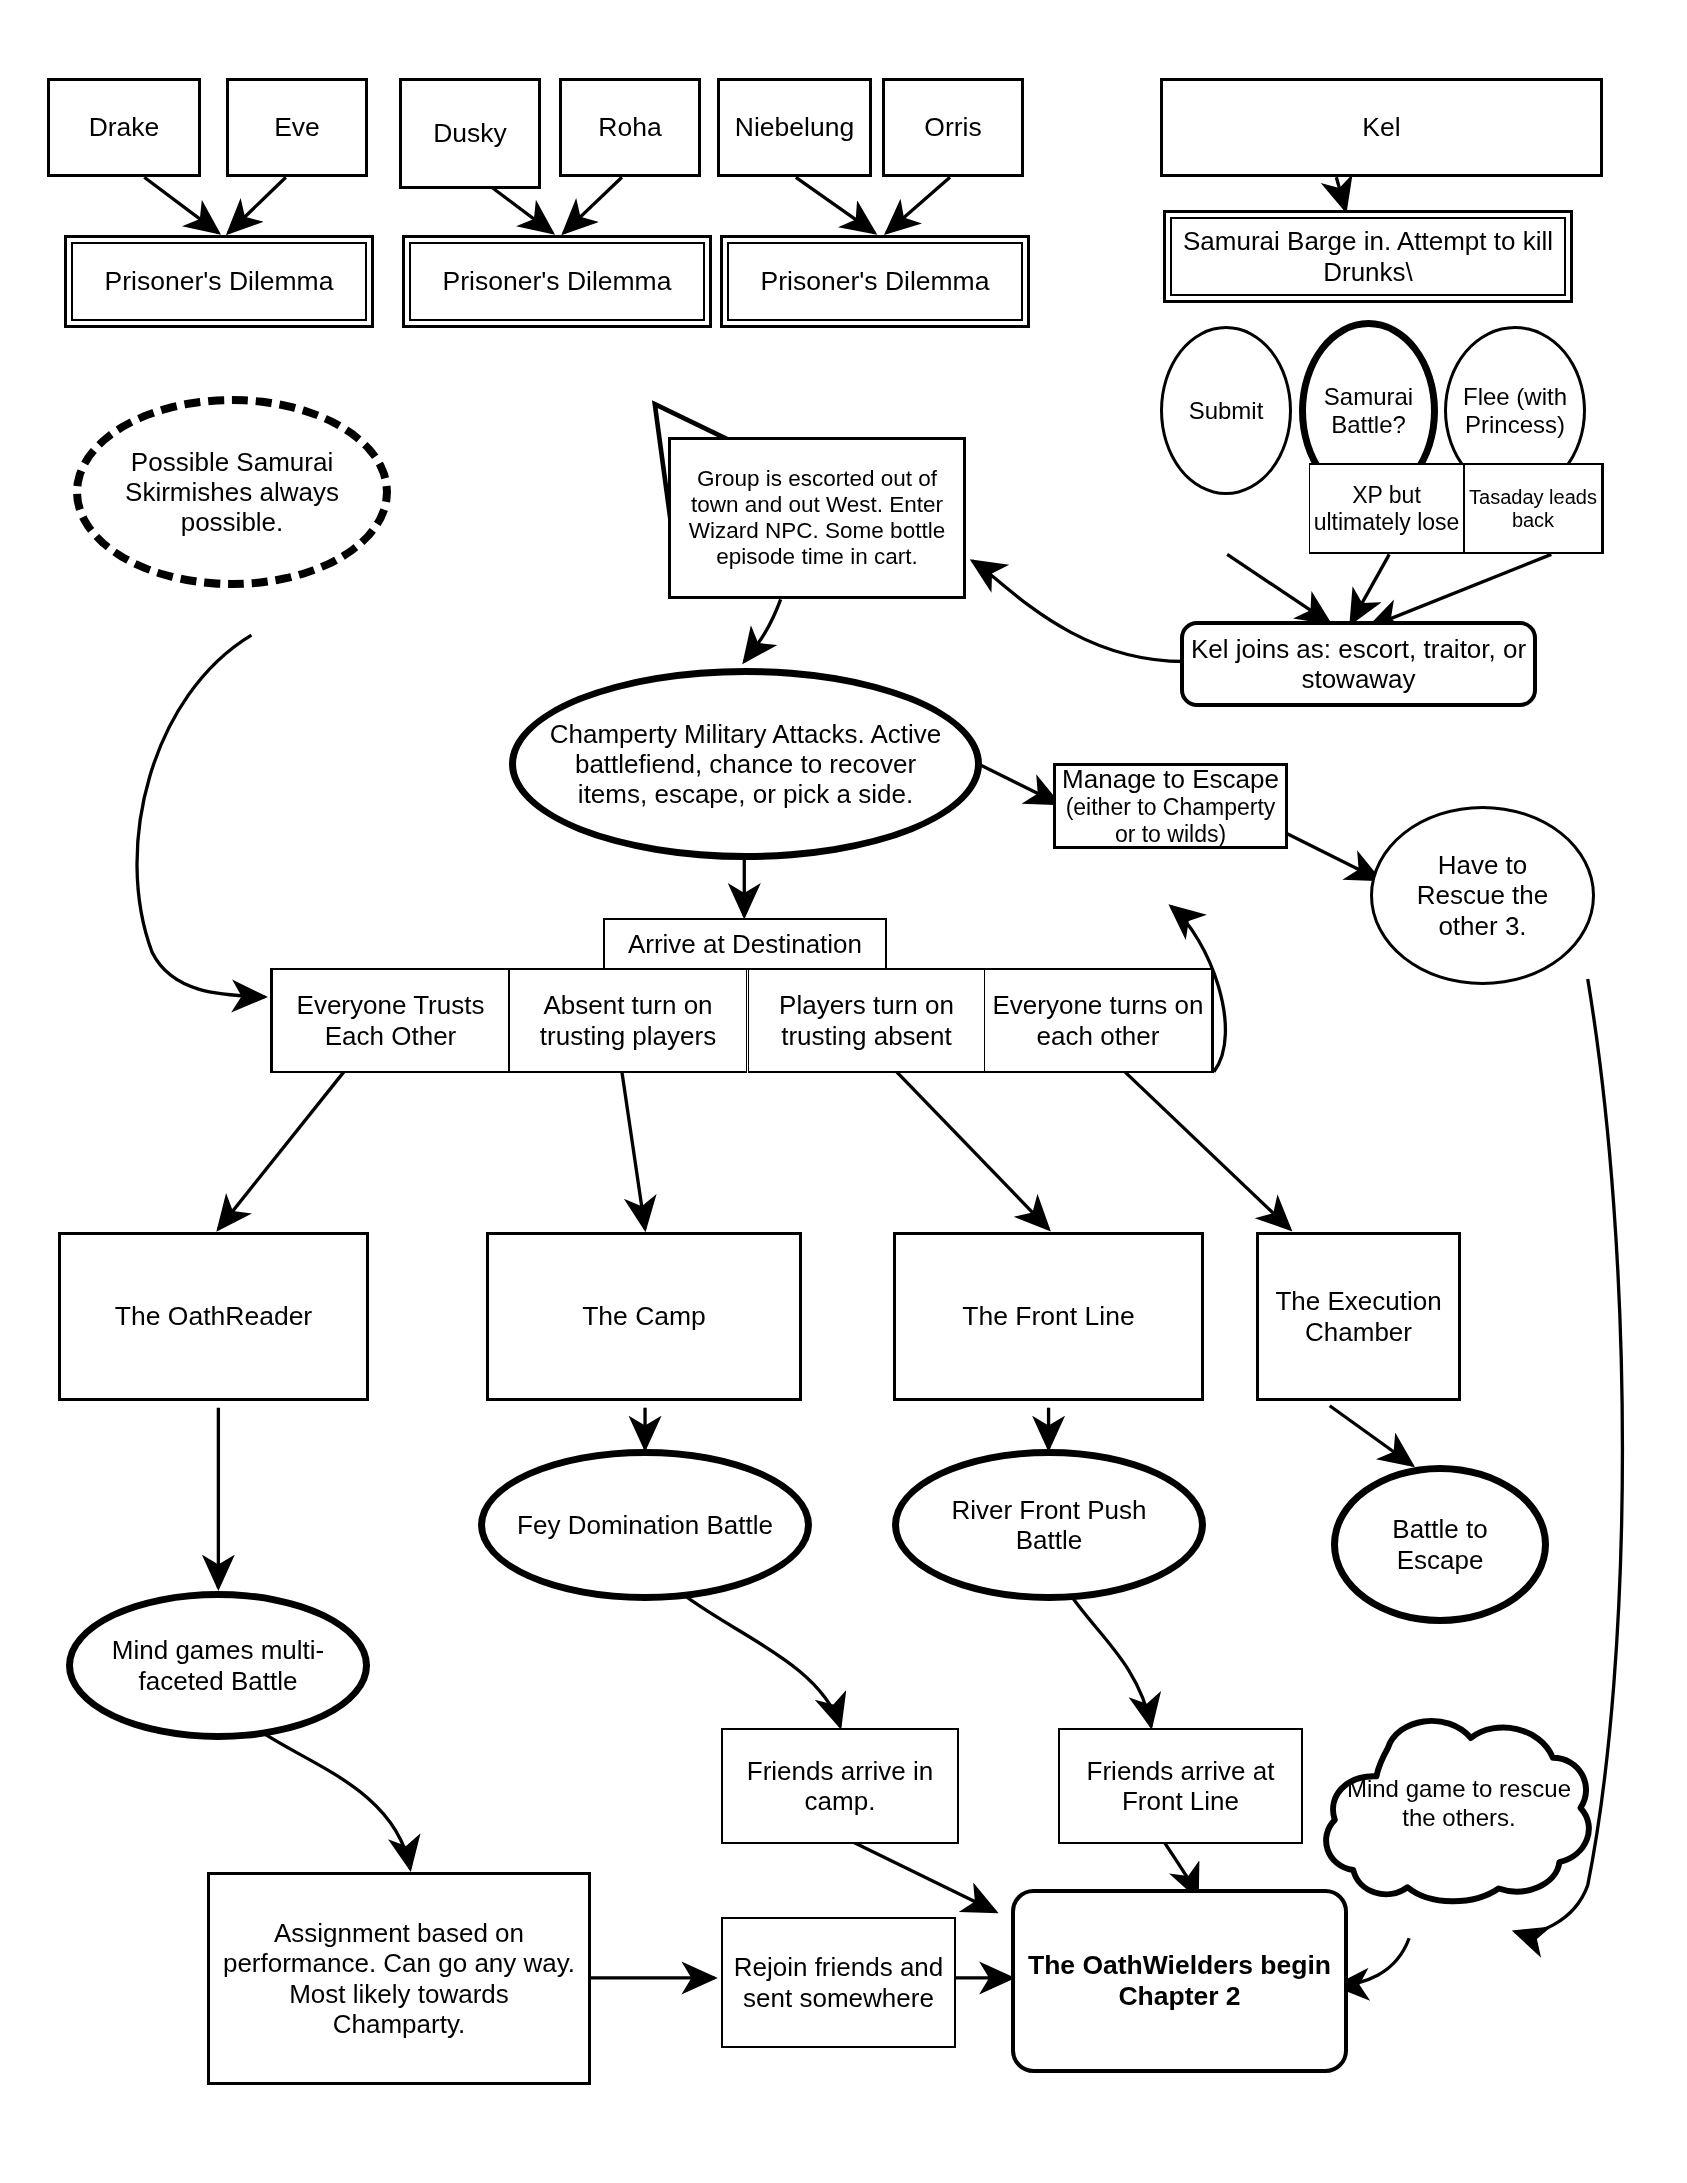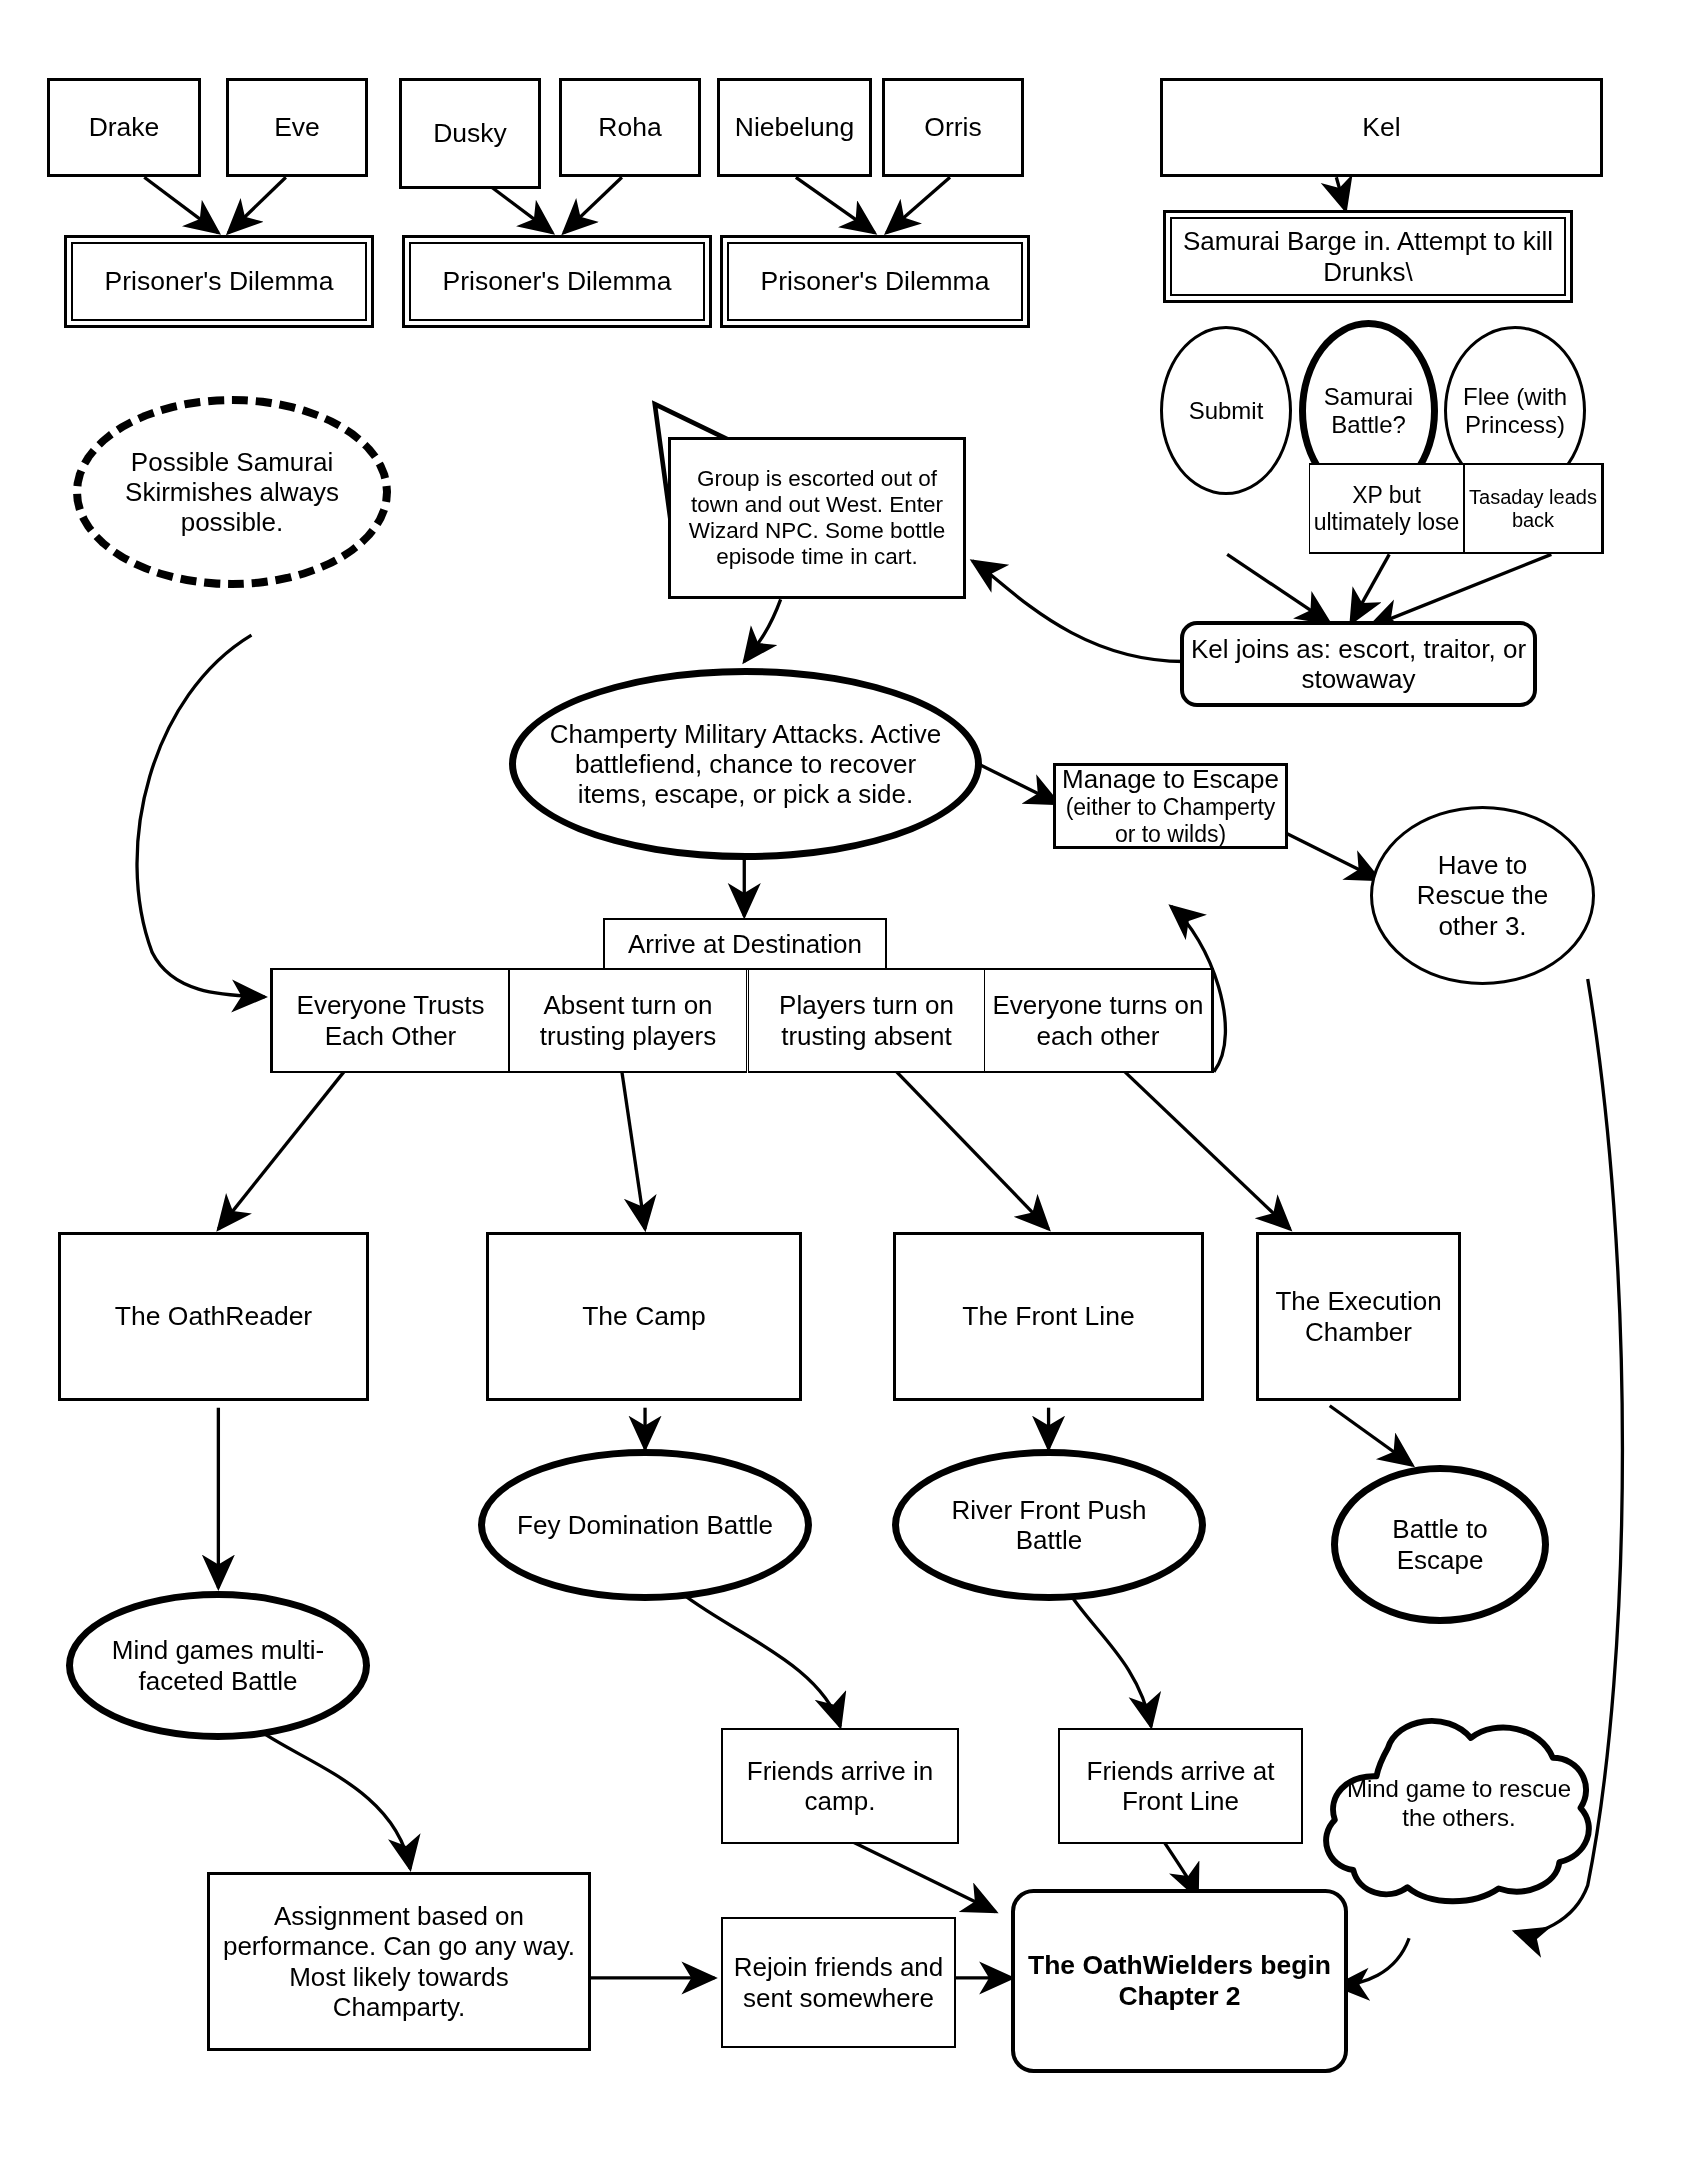--- a/index.html
+++ b/index.html
@@ -213,21 +213,21 @@
   <div class="node ell-thick fs38" style="left:892px;top:1449px;width:314px;height:152px;">
     <span style="max-width:238px;">River Front Push Battle</span>
   </div>
   <div class="node ell-thick fs38" style="left:1331px;top:1465px;width:218px;height:159px;">
     <span style="max-width:152px;">Battle to Escape</span>
   </div>
   <div class="node ell-thick fs38" style="left:66px;top:1591px;width:304px;height:149px;">
     <span style="max-width:238px;">Mind games multi-faceted Battle</span>
   </div>
 
-  <div class="node rect fs38" style="left:207px;top:1872px;width:384px;height:179px;justify-content:center;">
+  <div class="node rect fs38" style="left:207px;top:1872px;width:384px;height:213px;justify-content:center;">
     <span style="max-width:357px;">Assignment based on performance. Can go any way. Most likely towards Champarty.</span>
   </div>
 
   <div class="node rect-thin fs38" style="left:721px;top:1728px;width:238px;height:116px;">
     <span style="max-width:225px;">Friends arrive in camp.</span>
   </div>
   <div class="node rect-thin fs38" style="left:1022px;top:1728px;width:245px;height:116px;margin-left:36px;">
     <span style="max-width:232px;">Friends arrive at Front Line</span>
   </div>
 

